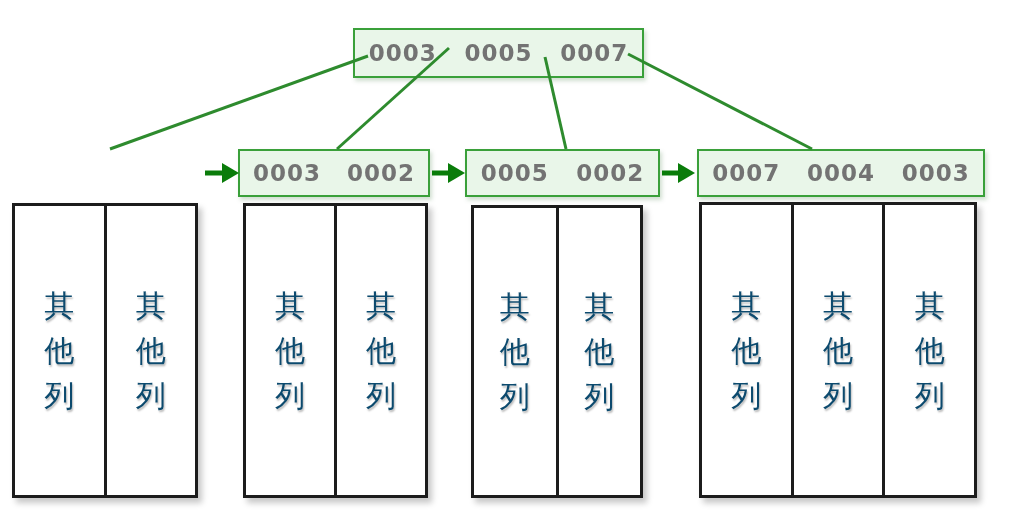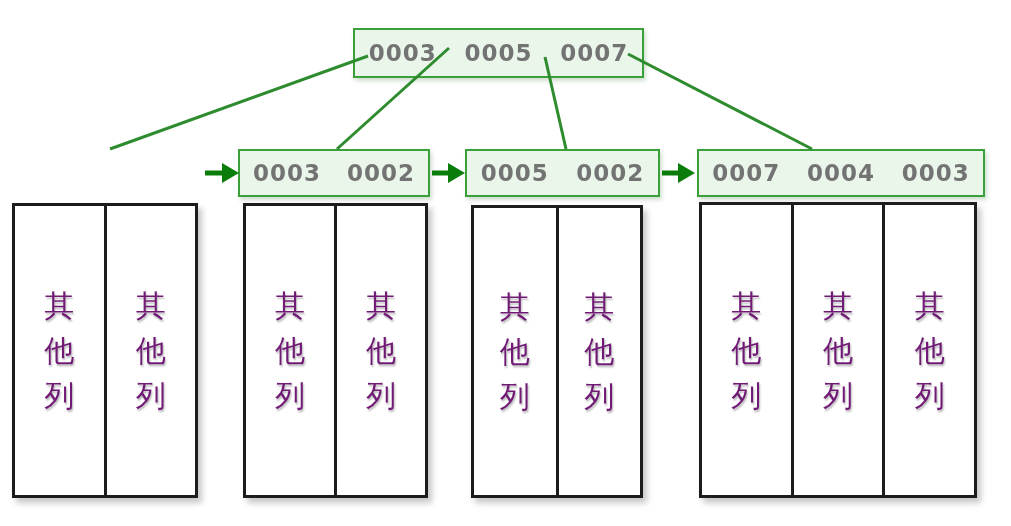--- a/index.html
+++ b/index.html
@@ -40,21 +40,21 @@
     box-sizing:border-box;
     display:flex;
     align-items:center;
     justify-content:center;
   }
   .column + .column { border-left:none; }
   .vtext {
     width:34px;
     font-size:30px;
     line-height:1.5;
-    color:#701a75;
+    color:#0c4a6e;
     text-align:center;
     word-break:break-all;
     text-shadow:1px 2px 2px rgba(0,0,0,0.28);
   }
   .connector-layer {
     position:absolute;
     left:0; top:0;
     width:1011px; height:526px;
     pointer-events:none;
     z-index:5;

